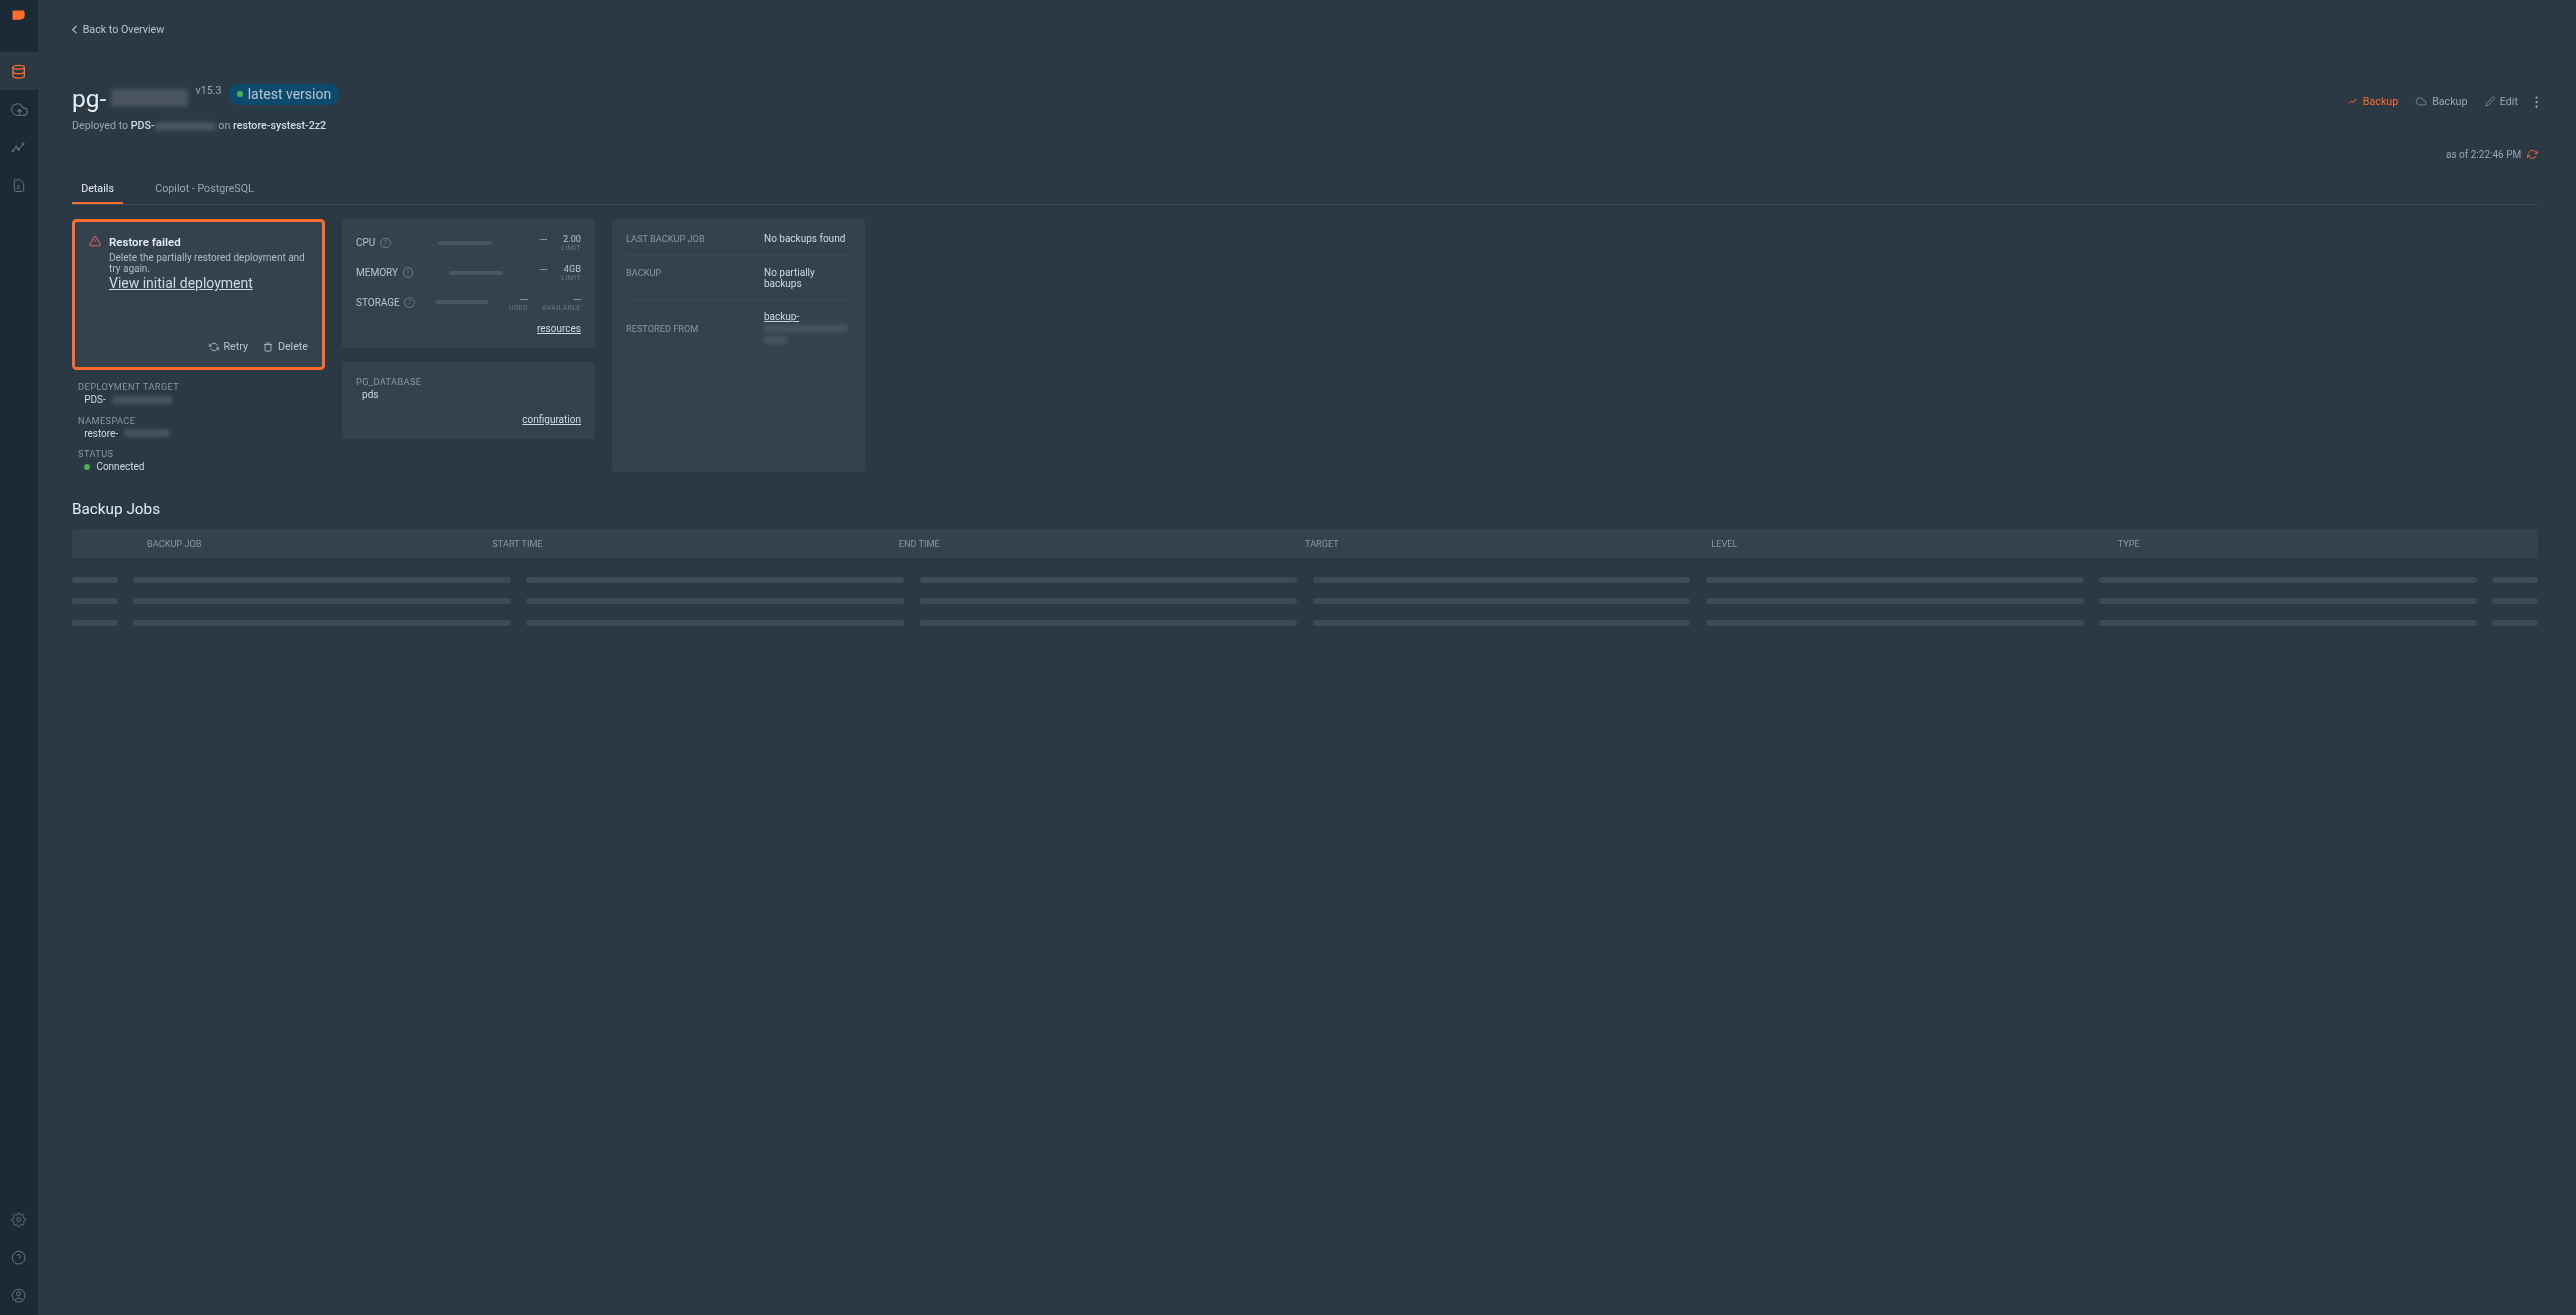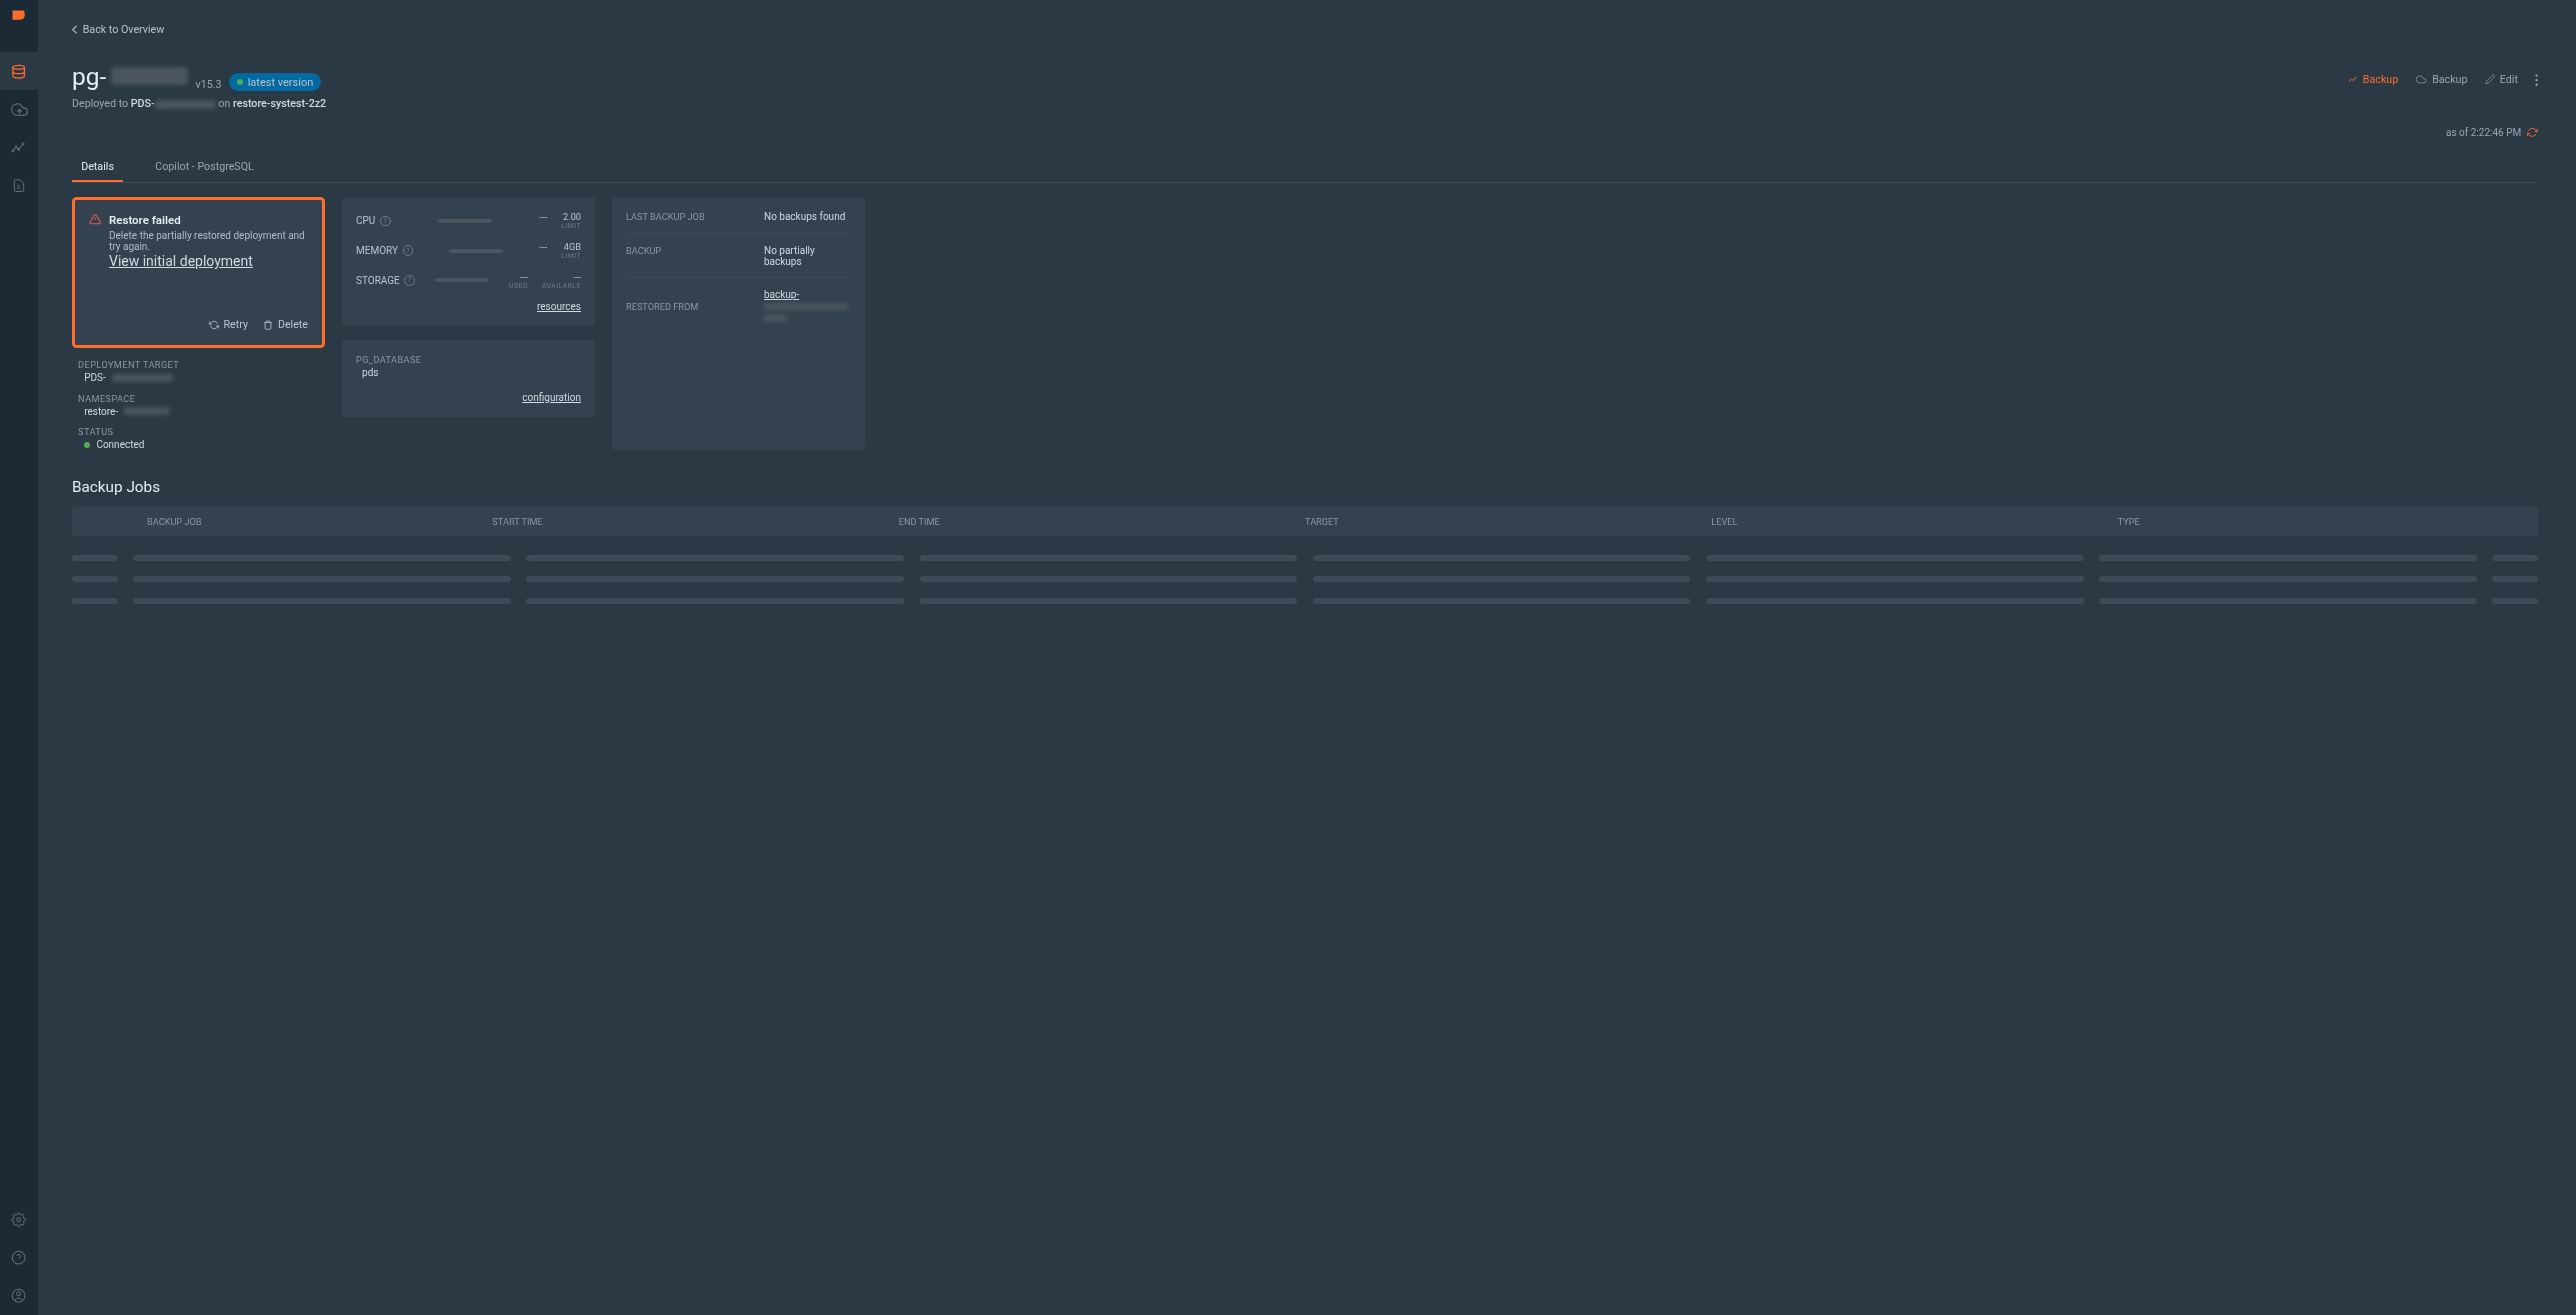--- a/index.html
+++ b/index.html
@@ -23,27 +23,27 @@
   .sidebar .nav-icon {
     width: 38px; height: 38px;
     display: flex; align-items: center; justify-content: center;
     color: #6b7a86; cursor: pointer;
   }
   .sidebar .nav-icon.active { color: #ff6c2c; background: #2a3944; }
   .sidebar .spacer { flex: 1; }
   .main { flex: 1; padding: 23px 38px 23px 34px; overflow: auto; }
   .back-link { color: #b8c5d0; font-size: 10.7px; cursor: pointer; display: inline-flex; align-items: center; gap: 4.6px; margin-bottom: 26px; }
   .header-row { display: flex; align-items: baseline; justify-content: space-between; }
-  .title-area { display: flex; align-items: flex-end; gap: 7.7px; }
+  .title-area { display: flex; align-items: flex-start; gap: 7.7px; margin-top: 22px; }
   .title { color: #e6edf3; font-size: 24.5px; font-weight: 400; display: flex; align-items: baseline; gap: 4.6px; }
   .redact { background: #4a5560; border-radius: 2.3px; display: inline-block; filter: blur(2.3px); }
   .version { color: #9aa7b3; font-size: 10.7px; }
   .badge {
-    background: #0369a1; border-radius: 9.2px; padding: 2.3px 7.7px;
-    font-size: 11px; color: #b8c5d0; display: inline-flex; align-items: center; gap: 4.6px;
+    background: #0c4a6e; border-radius: 9.2px; padding: 2.3px 7.7px;
+    font-size: 14px; color: #b8c5d0; display: inline-flex; align-items: center; gap: 4.6px;
   }
   .dot { width: 6.1px; height: 6.1px; border-radius: 50%; background: #4caf50; display: inline-block; }
   .action-btns { display: flex; gap: 17px; align-items: center; color: #9aa7b3; }
   .action-btn { display: inline-flex; align-items: center; gap: 4.6px; cursor: pointer; }
   .action-btn.accent { color: #ff6c2c; }
   .deployed { color: #9aa7b3; margin-top: 6.1px; font-size: 10.7px; }
   .deployed strong { color: #d0dae3; font-weight: 500; }
   .updated { text-align: right; color: #9aa7b3; font-size: 10px; margin-top: 17px; display: flex; justify-content: flex-end; align-items: center; gap: 6.1px; }
   .tabs { display: flex; gap: 23px; border-bottom: 0.8px solid #3a4a56; margin-top: 14px; }
   .tab { padding: 7.7px 9.2px; cursor: pointer; color: #9aa7b3; }

